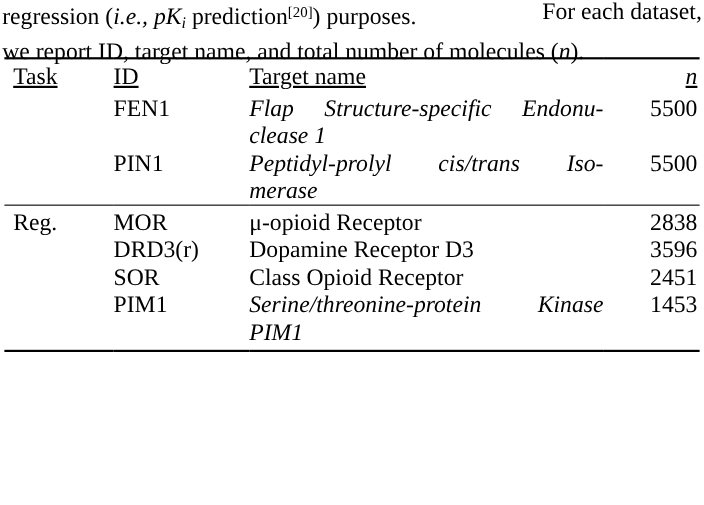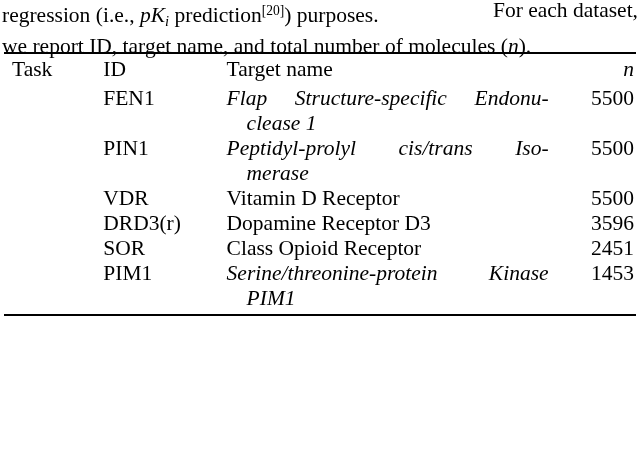--- a/index.html
+++ b/index.html
@@ -37,21 +37,21 @@
   }
   .caption .ln {
     display: block;
     white-space: nowrap;
   }
   .caption .ln.justify {
     display: flex;
     justify-content: space-between;
     white-space: nowrap;
   }
-  .it { }
+  .it { font-style: italic; }
   .math {
     font-style: italic;
     font-family: "Liberation Serif", "DejaVu Serif", serif;
   }
   .math .sub {
     font-size: 0.68em;
     vertical-align: -0.26em;
     font-style: italic;
   }
   .cite {
@@ -75,21 +75,21 @@
   }
   table.data th,
   table.data td {
     padding: 0;
     vertical-align: top;
     font-weight: normal;
     text-align: left;
   }
 
   
-  .rule-top > * { border-top: 2.6px solid #000; }
+  .rule-top > * { border-top: 2.6px solid #000; text-decoration: underline; }
   .rule-mid > * { border-top: 1.1px solid #000; }
   .rule-bot > * { border-top: 2.6px solid #000; }
 
   
   .c-task  { width: 92px;  padding-left: 8px !important; }
   .c-id    { width: 124px; }
   .c-name  { width: 322px; }
   .c-n     { width: 86px;  text-align: right !important; padding-right: 2px !important; }
 
   th.c-task, th.c-id, th.c-name { font-weight: bold; }
@@ -112,21 +112,20 @@
     width: 322px;
   }
   .tname .jline {
     display: flex;
     justify-content: space-between;
     white-space: nowrap;
     font-style: italic;
   }
   .tname .jline.last {
     display: block;
-    margin-left: 20px;
   }
   .tname.single { white-space: nowrap; }
 </style>
 </head>
 <body>
 
 <div class="page">
 
   <div class="caption">
     <span class="ln justify">
@@ -170,27 +169,27 @@
                 <span class="jline">
                   <span>Peptidyl-prolyl</span>
                   <span>cis/trans</span>
                   <span>Iso-</span>
                 </span>
                 <span class="jline last">merase</span>
               </span>
             </td>
             <td class="c-n">5500</td>
           </tr>
-          <tr>
-            <td class="c-task"></td>
-            <td class="c-id">VDR</td>
-            <td class="c-name">
-              <span class="tname single">Vitamin D Receptor</span>
-            </td>
-            <td class="c-n">5500</td>
+          <tr class="rule-mid first-of-block">
+            <td class="c-task">Reg.</td>
+            <td class="c-id">MOR</td>
+            <td class="c-name">
+              <span class="tname single">μ-opioid Receptor</span>
+            </td>
+            <td class="c-n">2838</td>
           </tr>
           <tr>
             <td class="c-task"></td>
             <td class="c-id">DRD3(r)</td>
             <td class="c-name">
               <span class="tname single">Dopamine Receptor D3</span>
             </td>
             <td class="c-n">3596</td>
           </tr>
           <tr>

